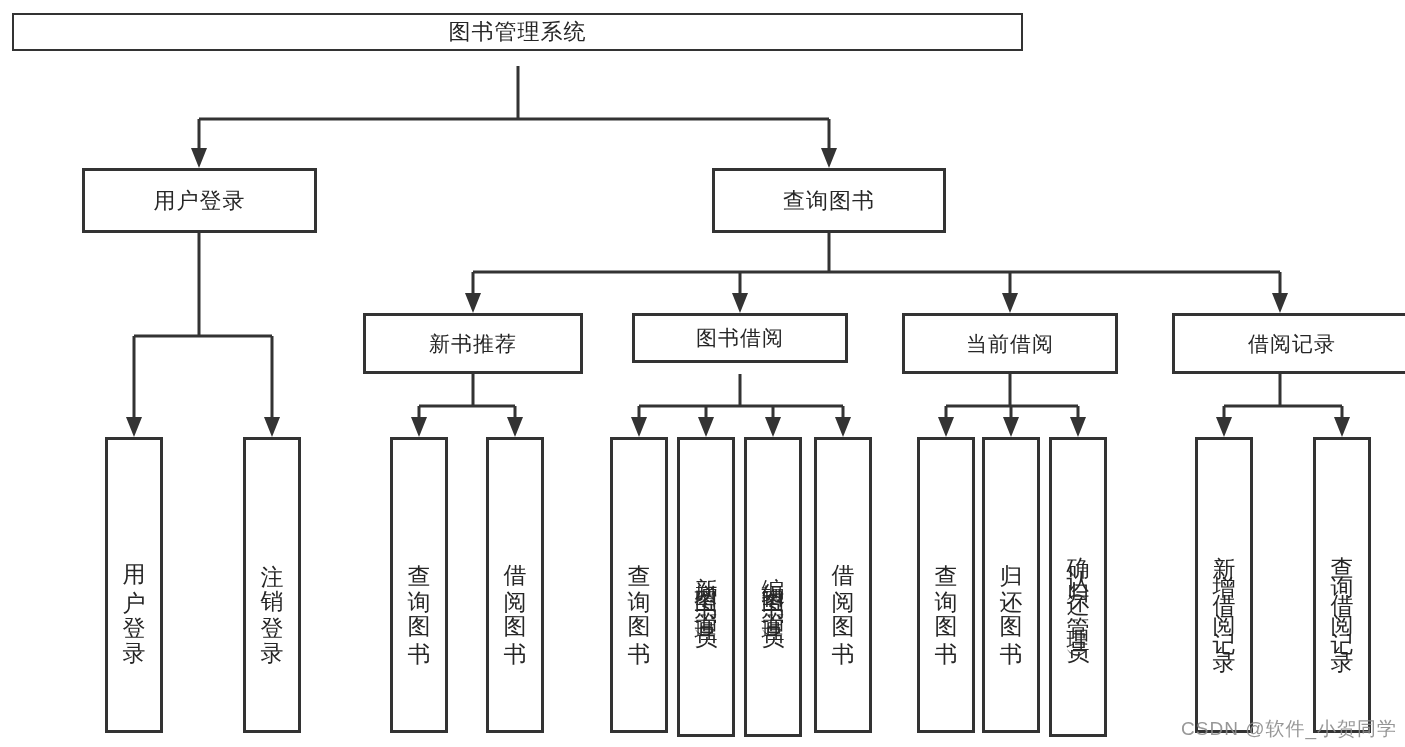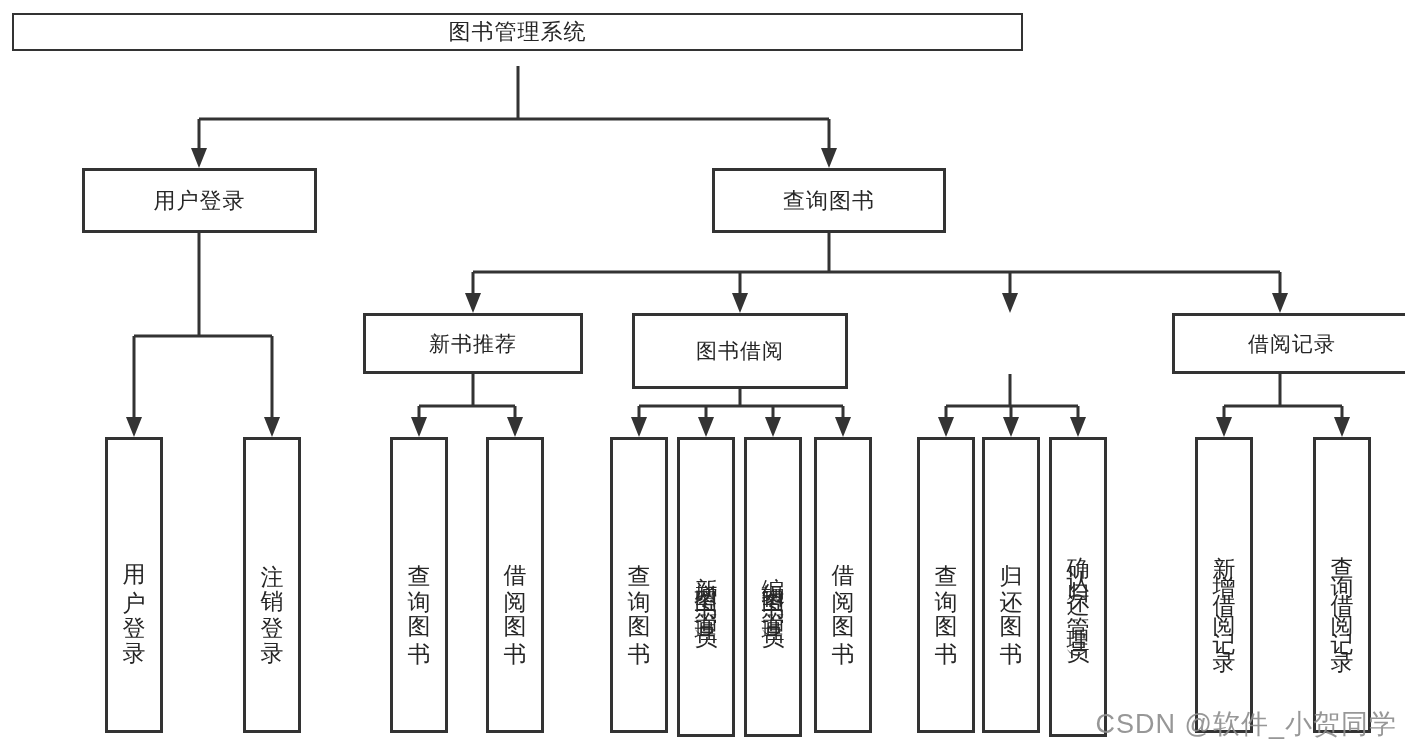--- a/index.html
+++ b/index.html
@@ -49,21 +49,21 @@
     line-height: 1;
   }
   .vs-wide  { letter-spacing: 26px; margin-bottom: -26px; }
   .vs-mid   { letter-spacing: 19px; margin-bottom: -19px; }
   .vs-snug  { letter-spacing: 12px; margin-bottom: -12px; }
   .vs-tight { letter-spacing: 7px;  margin-bottom: -7px; }
   .watermark {
     position: absolute;
     right: 8px;
     bottom: 5px;
-    font-size: 27px;
+    font-size: 19px;
     color: rgba(140,140,140,0.9);
     letter-spacing: 1px;
     z-index: 10;
     white-space: nowrap;
   }
 </style>
 </head>
 <body>
 
 <div id="canvas">
@@ -133,22 +133,25 @@
   <div class="node hnode" style="left:82px; top:168px; width:235px; height:65px;">
     <span>用户登录</span>
   </div>
   <div class="node hnode" style="left:712px; top:168px; width:234px; height:65px;">
     <span>查询图书</span>
   </div>
 
   <div class="node hnode l3" style="left:363px; top:313px; width:220px; height:61px;">
     <span>新书推荐</span>
   </div>
-  <div class="node hnode l3" style="left:632px; top:313px; width:216px; height:76px;">
+  <div class="node hnode l3" style="left:632px; top:313px; width:216px; height:50px;">
     <span>图书借阅</span>
+  </div>
+  <div class="node hnode l3" style="left:902px; top:313px; width:216px; height:61px;">
+    <span>当前借阅</span>
   </div>
   <div class="node hnode l3" style="left:1172px; top:313px; width:240px; height:61px;">
     <span>借阅记录</span>
   </div>
 
   <div class="node vnode" style="left:105px; top:437px; width:58px; height:296px;">
     <span class="vtext vs-wide">用户登录</span>
   </div>
   <div class="node vnode" style="left:243px; top:437px; width:58px; height:296px;">
     <span class="vtext vs-wide">注销登录</span>

